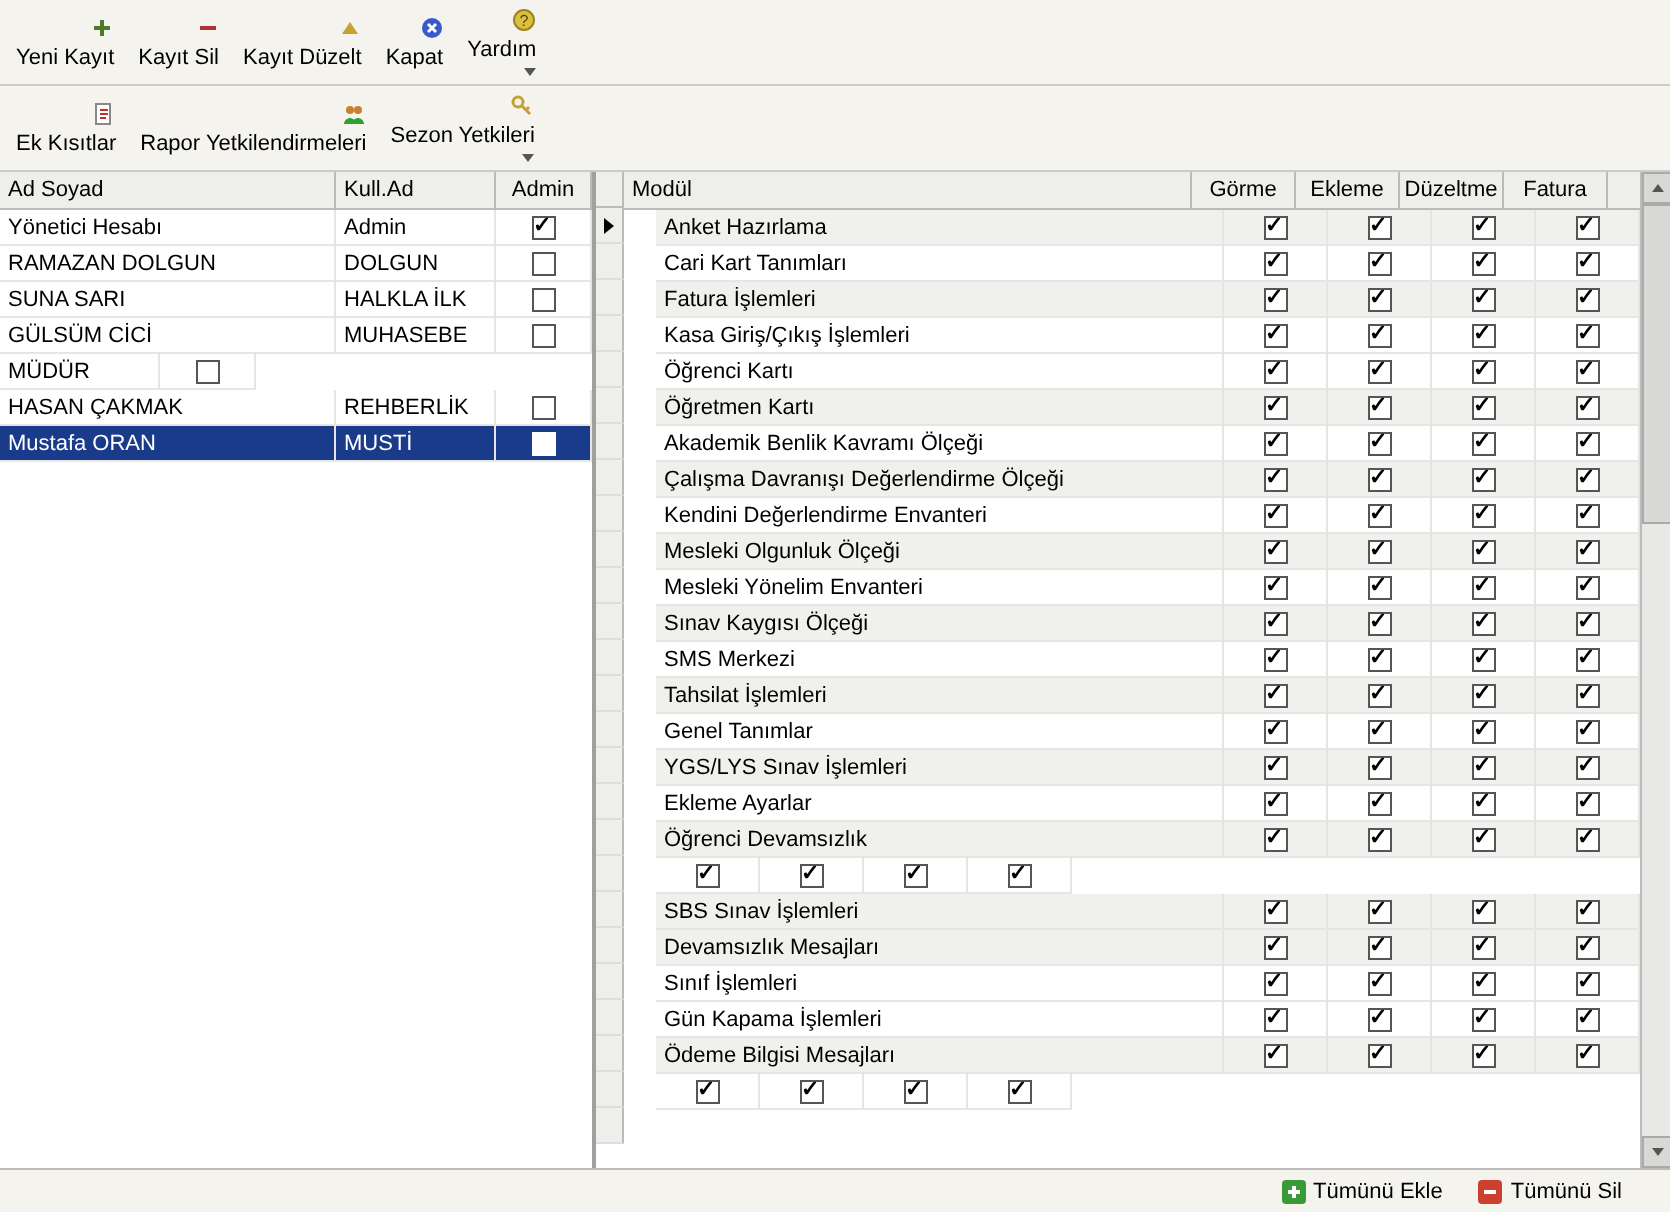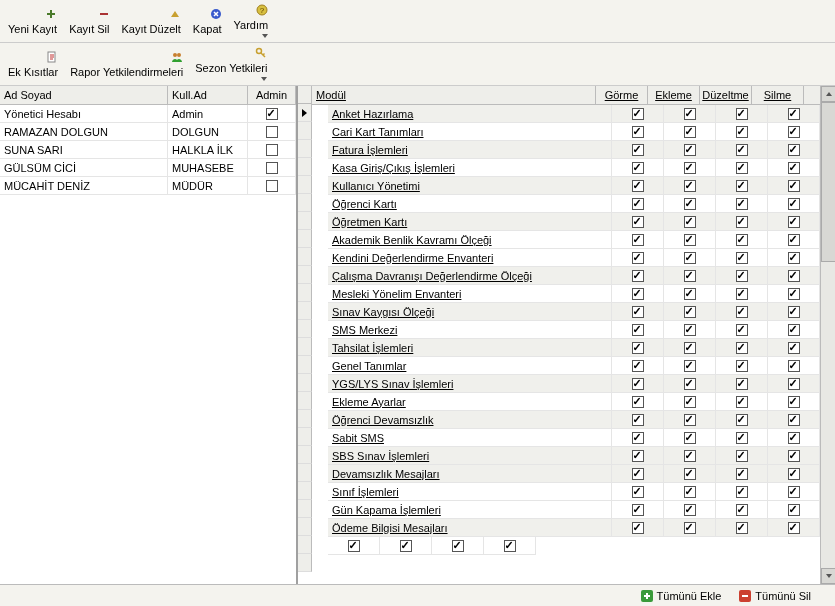--- a/index.html
+++ b/index.html
@@ -158,21 +158,21 @@
   align-items:center;
 }
 .footer-btn {
   display:inline-flex;
   align-items:center;
   gap:4px;
   padding:1px 4px;
   cursor:default;
 }
 .sq-ico { width:12px;height:12px;display:inline-block;border-radius:2px; }
-.right-grid-inner{flex:1;display:flex;flex-direction:column;overflow:hidden;text-decoration:underline;}
+.right-grid-inner{flex:1;display:flex;flex-direction:column;overflow:hidden;}
 .modul-body{overflow:hidden;margin-left:16px;}
 </style>
 </head>
 <body>
 
 <div class="toolbar">
   <span class="tb-btn">
     <span class="ico">
       <svg viewBox="0 0 12 12">
           <path d="M5 2h2v3h3v2H7v3H5V7H2V5h3z" fill="#4a7a2a"></path>
@@ -280,24 +280,37 @@
           </div>
         </div>
         <div class="row">
           <div class="cell left-c0">GÜLSÜM CİCİ</div>
           <div class="cell left-c1">MUHASEBE</div>
           <div class="cell left-c2">
             <span class="chk"></span>
           </div>
         </div>
         <div class="row">
-          <div class="cell left-c0">MÜCAHİT DENİZ</div>
           <div class="cell left-c1">MÜDÜR</div>
           <div class="cell left-c2">
             <span class="chk"></span>
+          </div>
+        </div>
+        <div class="row">
+          <div class="cell left-c0">HASAN ÇAKMAK</div>
+          <div class="cell left-c1">REHBERLİK</div>
+          <div class="cell left-c2">
+            <span class="chk"></span>
+          </div>
+        </div>
+        <div class="row sel-row">
+          <div class="cell left-c0">Mustafa ORAN</div>
+          <div class="cell left-c1">MUSTİ</div>
+          <div class="cell left-c2">
+            <span class="chk checked"></span>
           </div>
         </div>
       </div>
   </div>
 
   <div class="right-grid">
     <div style="display:flex;flex-direction:column;">
       <div class="gutter-col" style="height:18px;"></div>
       <div id="selector-body">
           <div class="selector-cell">
@@ -329,21 +342,21 @@
           <div class="selector-cell"></div>
           <div class="selector-cell"></div>
         </div>
     </div>
     <div class="right-grid-inner">
       <div class="grid-header">
         <div class="cell right-c0">Modül</div>
         <div class="cell right-cx">Görme</div>
         <div class="cell right-cx">Ekleme</div>
         <div class="cell right-cx">Düzeltme</div>
-        <div class="cell right-cx">Silme</div>
+        <div class="cell right-cx">Fatura</div>
       </div>
       <div class="grid-body modul-body" id="modules-body">
           <div class="row">
             <div class="cell right-c0 right-alt">Anket Hazırlama</div>
             <div class="cell right-cx right-alt">
               <span class="chk checked"></span>
             </div>
             <div class="cell right-cx right-alt">
               <span class="chk checked"></span>
             </div>
@@ -393,35 +406,20 @@
               <span class="chk checked"></span>
             </div>
             <div class="cell right-cx">
               <span class="chk checked"></span>
             </div>
             <div class="cell right-cx">
               <span class="chk checked"></span>
             </div>
           </div>
           <div class="row">
-            <div class="cell right-c0 right-alt">Kullanıcı Yönetimi</div>
-            <div class="cell right-cx right-alt">
-              <span class="chk checked"></span>
-            </div>
-            <div class="cell right-cx right-alt">
-              <span class="chk checked"></span>
-            </div>
-            <div class="cell right-cx right-alt">
-              <span class="chk checked"></span>
-            </div>
-            <div class="cell right-cx right-alt">
-              <span class="chk checked"></span>
-            </div>
-          </div>
-          <div class="row">
             <div class="cell right-c0">Öğrenci Kartı</div>
             <div class="cell right-cx">
               <span class="chk checked"></span>
             </div>
             <div class="cell right-cx">
               <span class="chk checked"></span>
             </div>
             <div class="cell right-cx">
               <span class="chk checked"></span>
             </div>
@@ -453,36 +451,51 @@
               <span class="chk checked"></span>
             </div>
             <div class="cell right-cx">
               <span class="chk checked"></span>
             </div>
             <div class="cell right-cx">
               <span class="chk checked"></span>
             </div>
           </div>
           <div class="row">
+            <div class="cell right-c0 right-alt">Çalışma Davranışı Değerlendirme Ölçeği</div>
+            <div class="cell right-cx right-alt">
+              <span class="chk checked"></span>
+            </div>
+            <div class="cell right-cx right-alt">
+              <span class="chk checked"></span>
+            </div>
+            <div class="cell right-cx right-alt">
+              <span class="chk checked"></span>
+            </div>
+            <div class="cell right-cx right-alt">
+              <span class="chk checked"></span>
+            </div>
+          </div>
+          <div class="row">
             <div class="cell right-c0">Kendini Değerlendirme Envanteri</div>
             <div class="cell right-cx">
               <span class="chk checked"></span>
             </div>
             <div class="cell right-cx">
               <span class="chk checked"></span>
             </div>
             <div class="cell right-cx">
               <span class="chk checked"></span>
             </div>
             <div class="cell right-cx">
               <span class="chk checked"></span>
             </div>
           </div>
           <div class="row">
-            <div class="cell right-c0 right-alt">Çalışma Davranışı Değerlendirme Ölçeği</div>
+            <div class="cell right-c0 right-alt">Mesleki Olgunluk Ölçeği</div>
             <div class="cell right-cx right-alt">
               <span class="chk checked"></span>
             </div>
             <div class="cell right-cx right-alt">
               <span class="chk checked"></span>
             </div>
             <div class="cell right-cx right-alt">
               <span class="chk checked"></span>
             </div>
             <div class="cell right-cx right-alt">
@@ -603,21 +616,20 @@
               <span class="chk checked"></span>
             </div>
             <div class="cell right-cx right-alt">
               <span class="chk checked"></span>
             </div>
             <div class="cell right-cx right-alt">
               <span class="chk checked"></span>
             </div>
           </div>
           <div class="row">
-            <div class="cell right-c0">Sabit SMS</div>
             <div class="cell right-cx">
               <span class="chk checked"></span>
             </div>
             <div class="cell right-cx">
               <span class="chk checked"></span>
             </div>
             <div class="cell right-cx">
               <span class="chk checked"></span>
             </div>
             <div class="cell right-cx">

